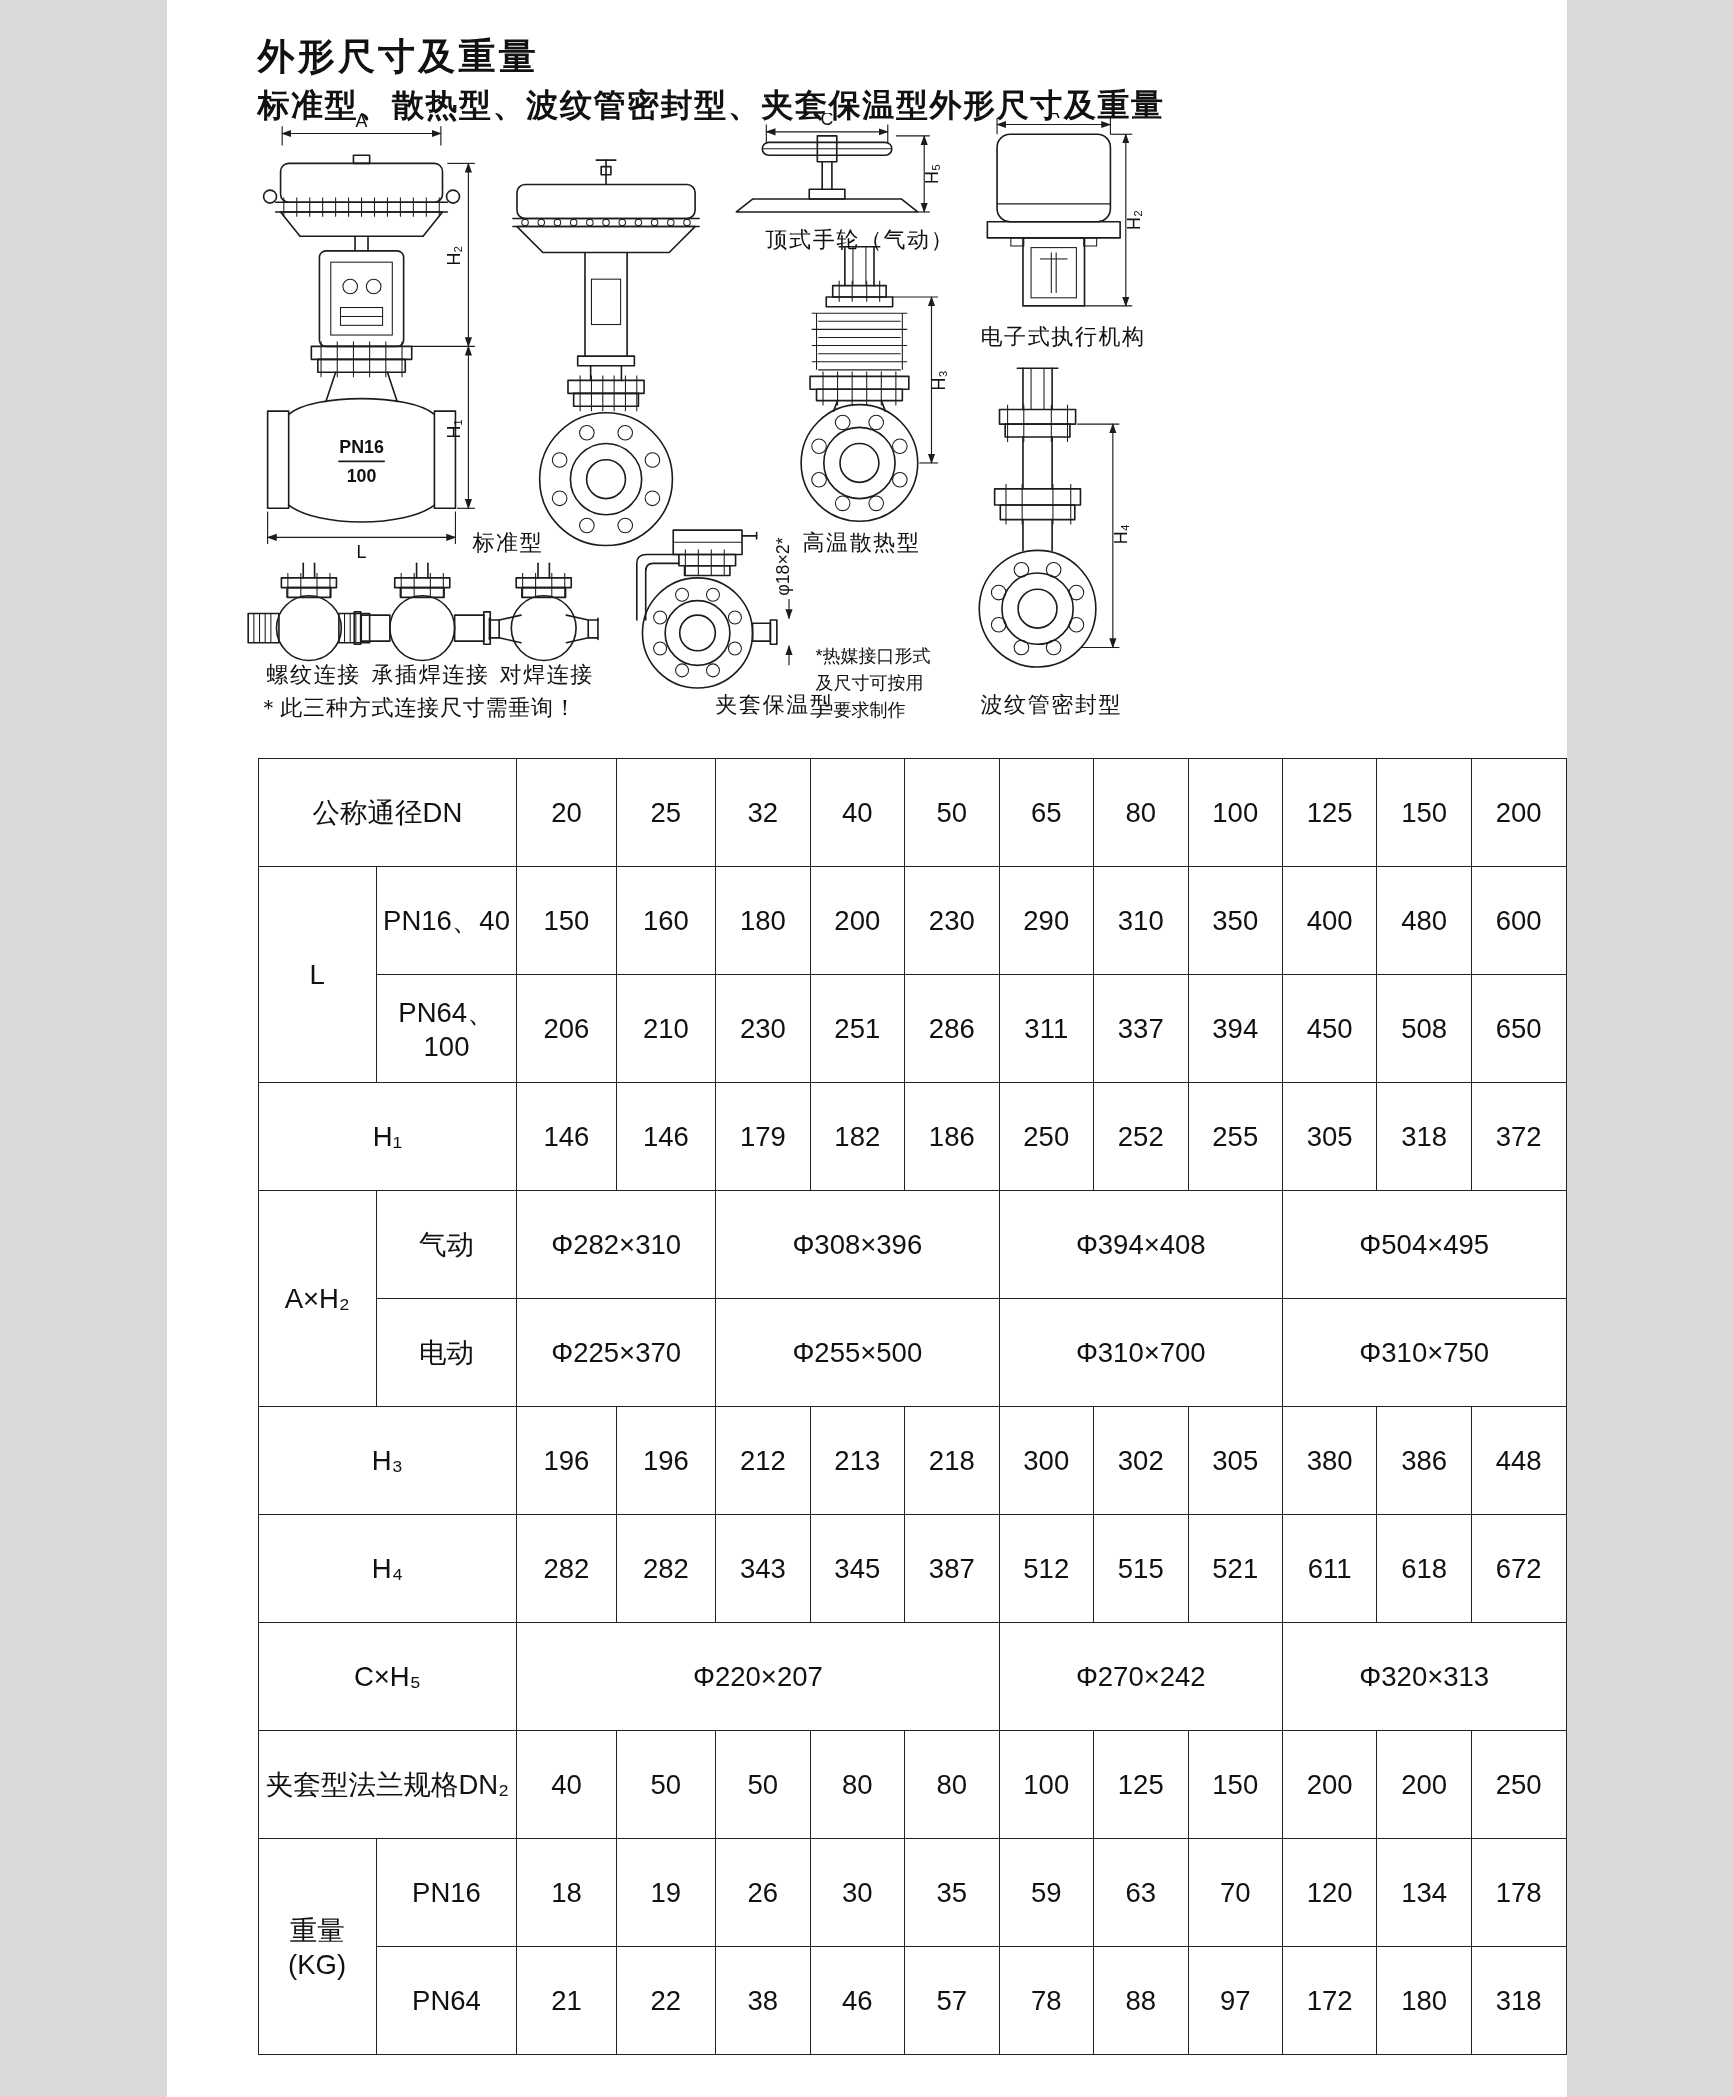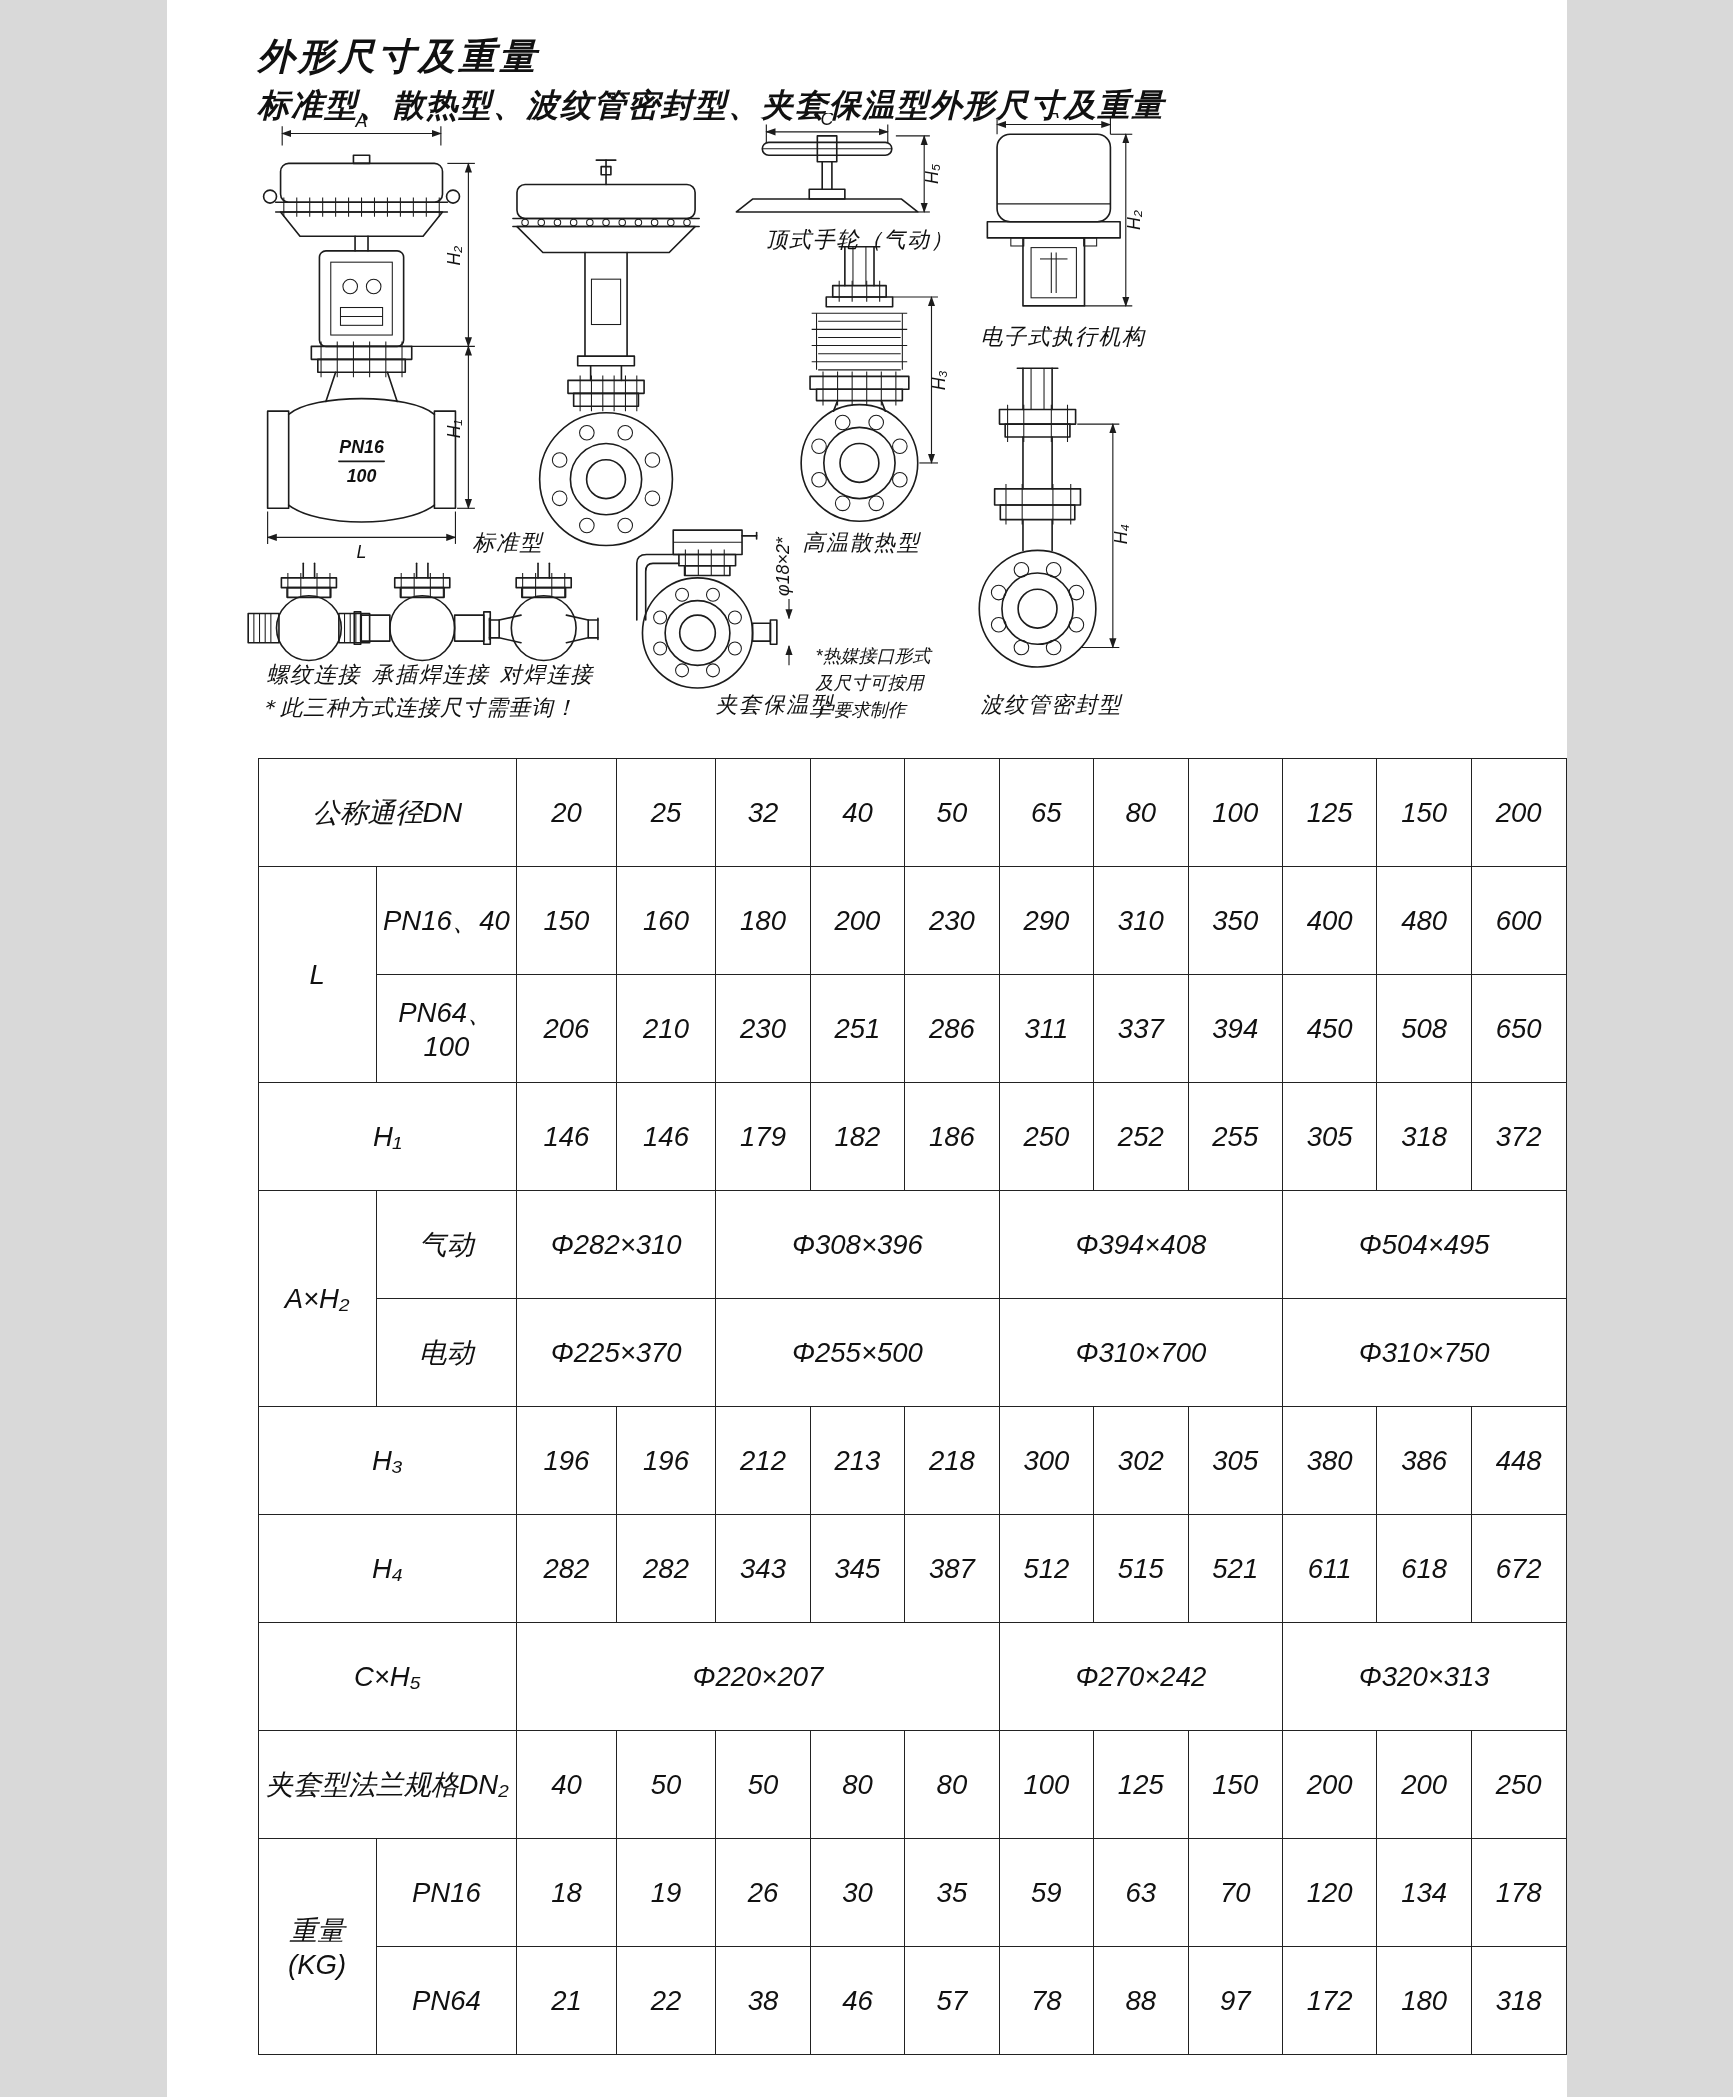--- a/index.html
+++ b/index.html
@@ -1,20 +1,20 @@
 <!DOCTYPE html>
 <html style="font-size:13px"><head>
 <meta charset="utf-8">
 <style>
   * { margin:0; padding:0; box-sizing:border-box; }
   html,body { background:#d9d9d9; }
   .page {
     position:relative; width:1400px; height:2097px; background:#ffffff;
     font-family:"Liberation Sans","DejaVu Sans",sans-serif; color:#111;
-    overflow:hidden; margin:0 auto;font-style:italic;
+    overflow:hidden; margin:0 auto;
   }
   .title    { position:absolute; left:91px; top:32px;  font-size:37px; font-weight:700; letter-spacing:3.2px; }
   .subtitle { position:absolute; left:91px; top:84px; font-size:32px; font-weight:700; letter-spacing:1.6px; }
 
   .figures  { position:absolute; left:65px; top:113px; }
   .ln   { fill:none; stroke:#1c1c1c; stroke-width:2;   stroke-linejoin:round; stroke-linecap:round; }
   .thin { fill:none; stroke:#1c1c1c; stroke-width:1.3; stroke-linecap:butt; }
   .dim  { fill:none; stroke:#1c1c1c; stroke-width:1.4; }
   .dimtxt  { font-size:22px; fill:#111; }
   .marktxt { font-size:22px; fill:#111; font-weight:700; }

